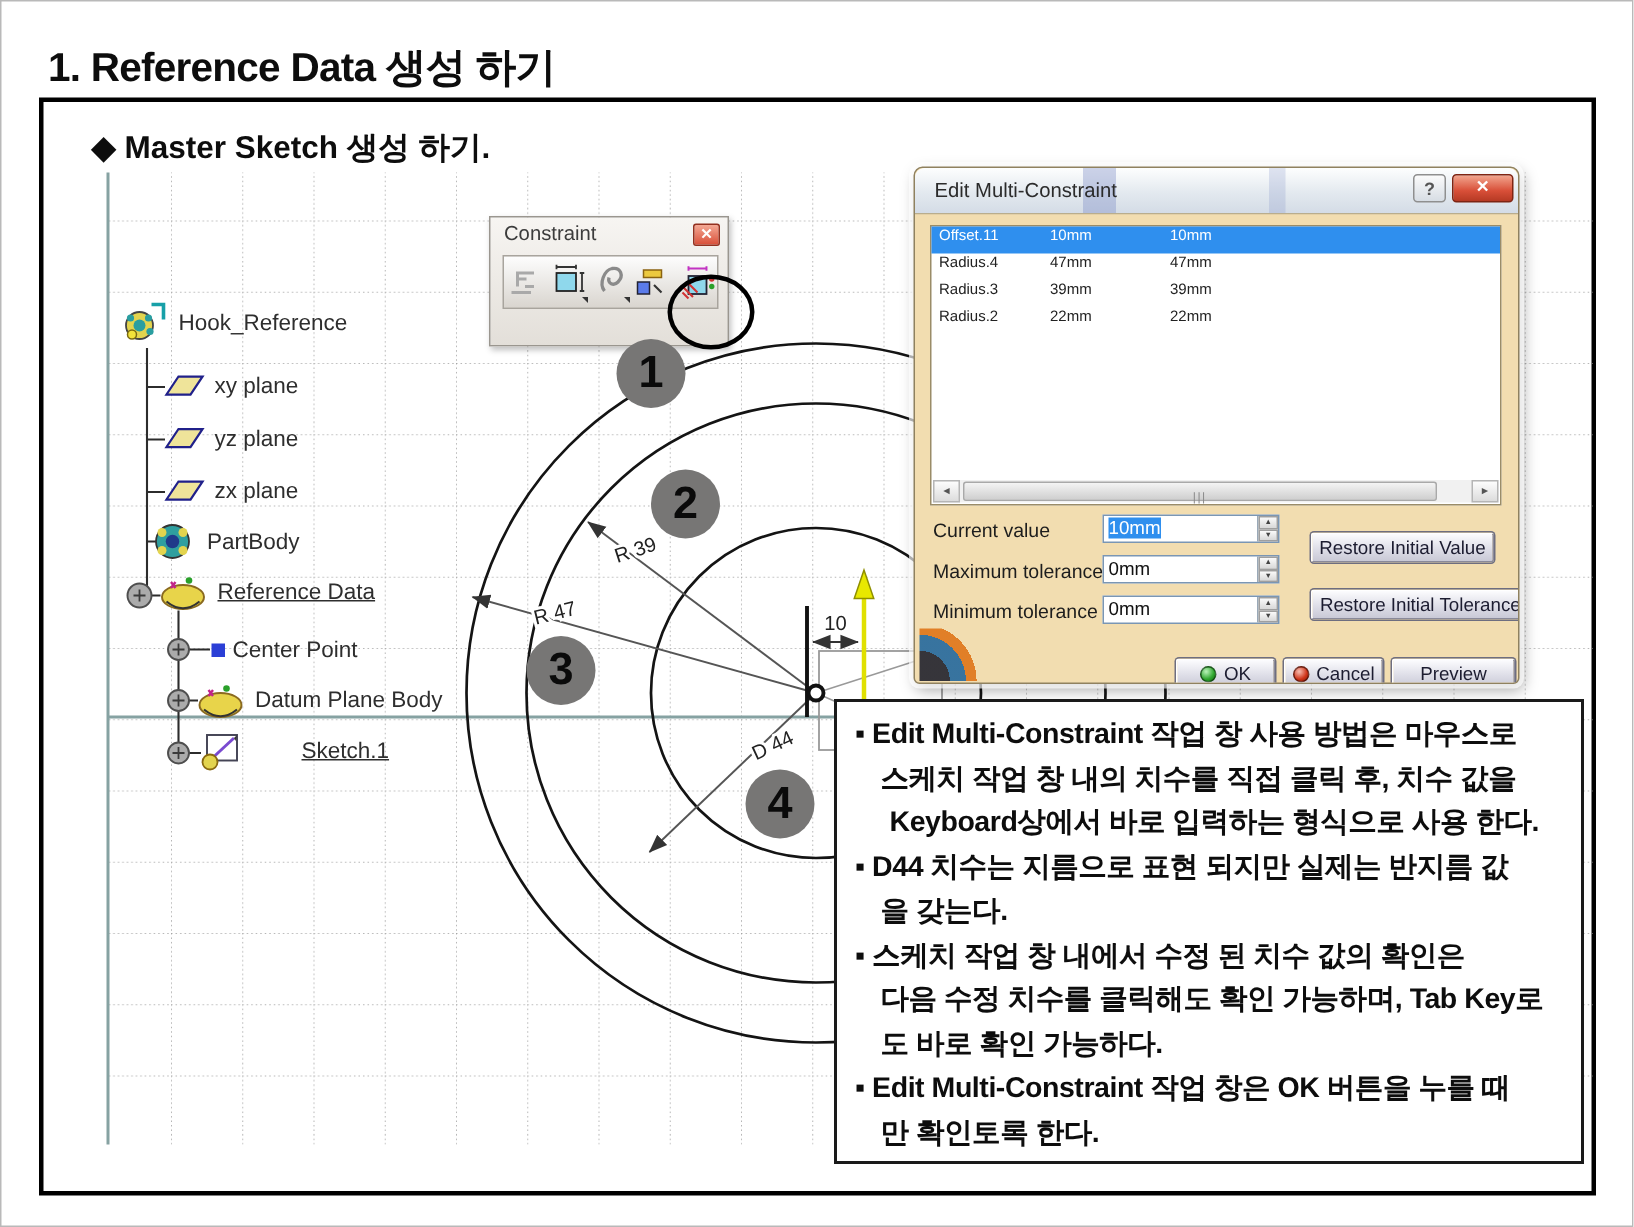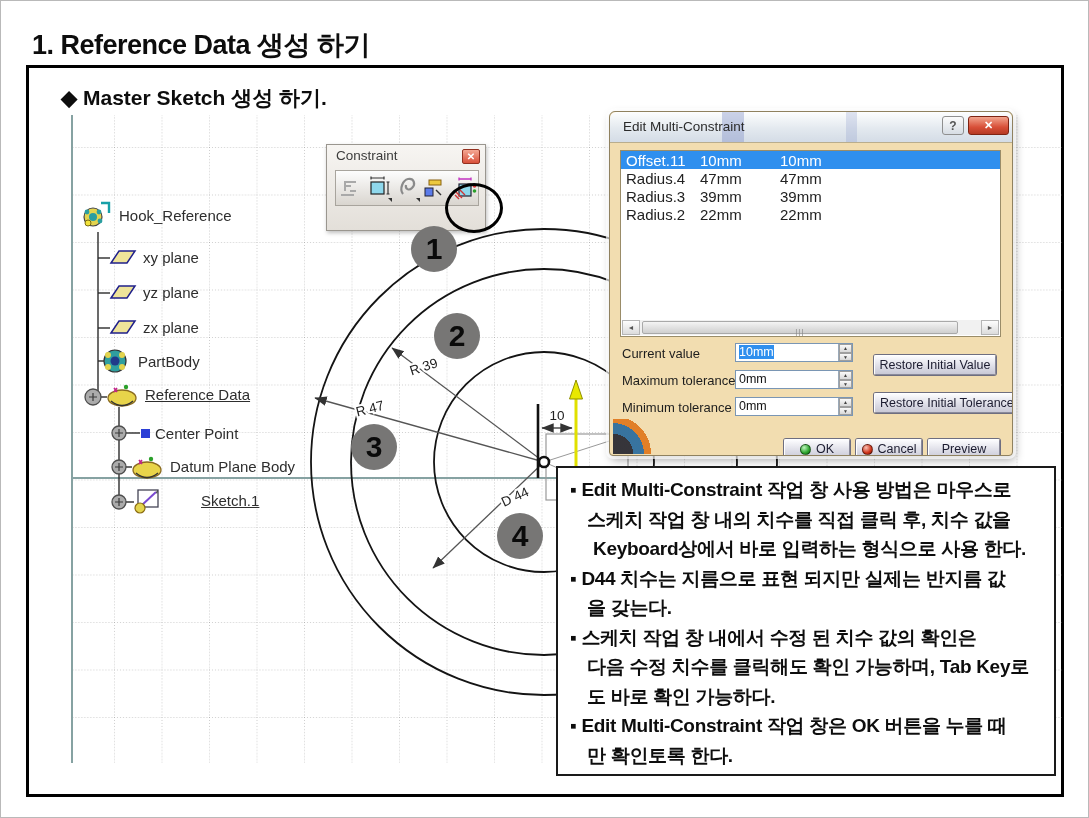--- a/index.html
+++ b/index.html
@@ -31,21 +31,21 @@
   .dialog{position:absolute;left:608px;top:110px;width:404px;height:345px;background:#f2ddb0;border:1px solid #8f815f;border-radius:6px 6px 4px 4px;box-shadow:0 0 0 3px rgba(255,255,255,.65),2px 4px 10px rgba(0,0,0,.35);box-sizing:border-box;overflow:hidden;font-size:13px;color:#222;}
   .dlg-titlebar{position:absolute;left:0;top:0;right:0;height:30px;background:linear-gradient(#fdfefe,#e3e9ef 55%,#d4dce6);border-bottom:1px solid #b9ad8d;border-radius:6px 6px 0 0;}
   .dlg-title{position:absolute;left:13px;top:7px;font-size:13.5px;color:#2b2b2b;}
   .streak{position:absolute;top:0;height:30px;background:#8292c8;opacity:.4;}
   .s1{left:112px;width:22px;} .s2{left:236px;width:11px;opacity:.25;}
   .dlg-help{position:absolute;left:332px;top:4px;width:22px;height:19px;background:linear-gradient(#fbfbfb,#d7dde4);border:1px solid #8f8f8f;border-radius:3px;font-size:12px;color:#555;font-weight:bold;padding:0;}
   .dlg-close{position:absolute;left:358px;top:4px;width:41px;height:19px;background:linear-gradient(#f2a58e,#d84f38 60%,#b63a24);border:1px solid #7e2413;border-radius:3px;color:#fff;font-size:11px;font-weight:bold;padding:0;line-height:17px;}
   .tablewrap{position:absolute;left:10px;top:38px;width:381px;height:187px;background:#fff;border:1px solid #9a8c68;box-sizing:border-box;}
   .thead{display:flex;height:18px;background:linear-gradient(#fefdfb,#ece5d5);border-bottom:1px solid #c2b795;}
   .th{font-size:12.5px;color:#333;padding:1px 0 0 5px;border-right:1px solid #c2b795;box-sizing:border-box;overflow:hidden;white-space:nowrap;}
-  .trow{display:flex;height:18px;font-size:15px;color:#222;}
+  .trow{display:flex;height:18px;font-size:10px;color:#222;}
   .trow.sel{background:#2f8fee;color:#fff;}
   .td{padding:1px 0 0 5px;box-sizing:border-box;overflow:hidden;white-space:nowrap;}
   .c0{width:74px;} .c1{width:80px;} .c2{width:90px;} .c3{width:90px;} .c4{flex:1;}
   .hscroll{position:absolute;left:1px;right:1px;bottom:1px;height:15px;background:#f1f1f1;display:flex;align-items:stretch;}
   .sbtn{width:16px;background:linear-gradient(#fdfdfd,#dcdcdc);border:1px solid #b5b5b5;font-size:7px;color:#555;text-align:center;line-height:13px;}
   .strack{flex:1;position:relative;}
   .sthumb{position:absolute;left:2px;top:1px;bottom:1px;width:92%;background:linear-gradient(#f4f4f4,#cfcfcf);border:1px solid #a9a9a9;border-radius:2px;text-align:center;}
   .grip{font-size:8px;color:#888;line-height:11px;letter-spacing:1px;}
   .frow-label{position:absolute;left:12px;font-size:13px;color:#1d1d1d;}
   .fbox{position:absolute;left:125px;width:118px;height:19px;background:#fff;border:1px solid #7a96b4;box-sizing:border-box;display:flex;}
@@ -337,21 +337,21 @@
     </span>
 
     <button class="cbtn" style="left:174px;top:315px;width:66px;">
         <span class="led green"></span>
         <span>OK</span>
       </button>
     <button class="cbtn" style="left:246px;top:315px;width:66px;">
         <span class="led red"></span>
         <span>Cancel</span>
       </button>
-    <button class="cbtn" style="left:318px;top:315px;width:72px;">
+    <button class="cbtn" style="left:318px;top:315px;width:82px;">
         <span>Preview</span>
       </button>
 
     <div class="swoosh"></div>
   </div>
 
   <div class="notes">
     <div class="nline b">▪ Edit Multi-Constraint 작업 창 사용 방법은 마우스로</div>
     <div class="nline c">스케치 작업 창 내의 치수를 직접 클릭 후, 치수 값을</div>
     <div class="nline c2">Keyboard상에서 바로 입력하는 형식으로 사용 한다.</div>

